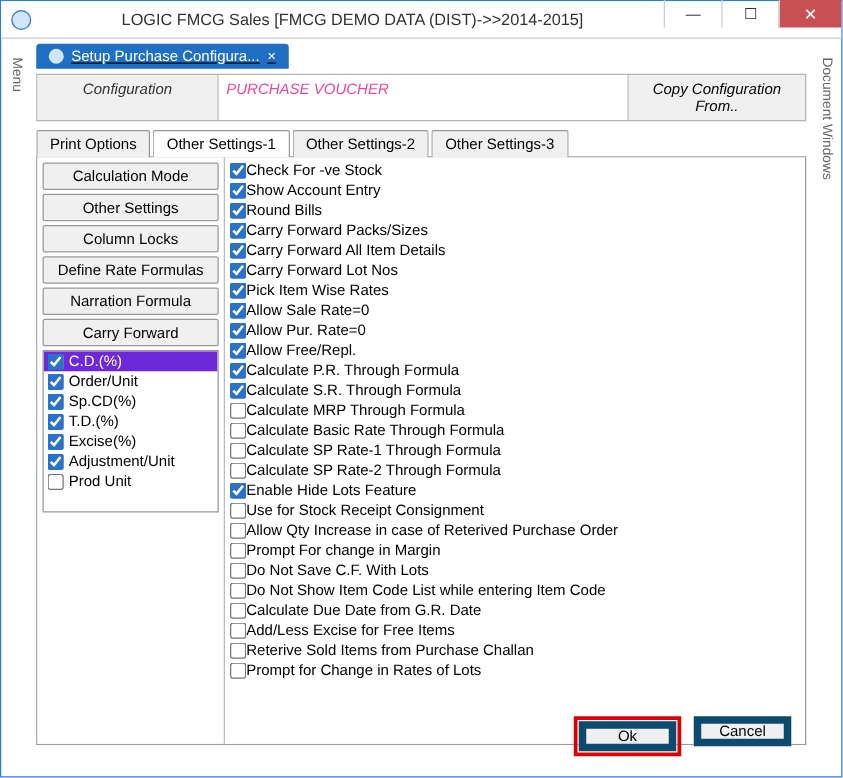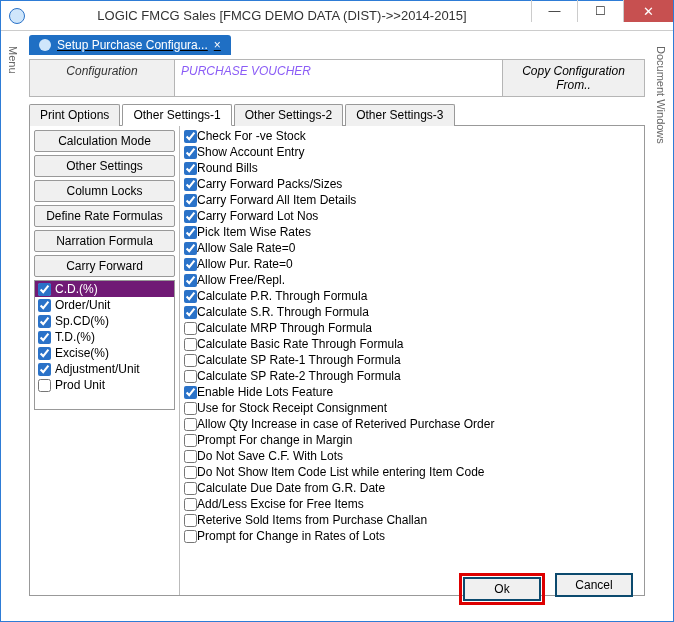--- a/index.html
+++ b/index.html
@@ -17,37 +17,37 @@
   .sidebar-word { position:absolute; left:6px; top:45px; writing-mode:vertical-rl; font-size:11px; color:#666; }
   .sidebar-word.right { right:6px; left:auto; top:45px; }
   .body-area { position:absolute; left:28px; right:28px; top:32px; bottom:4px; }
   .doc-tab { display:flex; align-items:center; height:24px;text-decoration:underline; }
   .doc-tab .tab { background:#1f6fc4; color:#fff; padding:3px 10px; border-radius:3px 3px 0 0; display:flex; align-items:center; gap:6px;}
   .doc-tab .tab .appic { width:12px;height:12px;background:#cfe6fb;border-radius:50%;display:inline-block;}
   .doc-tab .tab .closei { cursor:pointer; }
   .config-row { display:flex; border:1px solid #b5b5b5; margin-top:2px; background:#f4f4f4;font-style:italic;}
   .config-row > div { padding:4px 6px; border-right:1px solid #b5b5b5; }
   .config-row .lbl { width:145px; text-align:center; color:#333; background:#f0f0f0;}
-  .config-row .val { flex:1; background:#fff; color:#8b5cf6; }
+  .config-row .val { flex:1; background:#fff; color:#ec4899; }
   .config-row .btn { width:141px; text-align:center; background:#f0f0f0; cursor:pointer; border-right:none;}
   .tabs-row { display:flex; margin-top:6px; border-bottom:1px solid #999; }
   .tabs-row .tab { padding:3px 10px; border:1px solid #999; border-bottom:none; margin-right:2px; background:#f0f0f0; border-radius:2px 2px 0 0; cursor:pointer; position:relative; top:1px;}
   .tabs-row .tab.active { background:#fff; border-bottom:1px solid #fff;}
   .main-columns { display:flex; border:1px solid #999; border-top:none; height:470px;}
   .left-col { width:150px; border-right:1px solid #bbb; padding:4px; background:#fff;}
   .panel-btn { width:100%; border:1px solid #999; padding:3px 2px; margin-bottom:3px; background:#f0f0f0; text-align:center; cursor:pointer; border-radius:2px;}
   .carry-list { border:1px solid #999; height:130px; margin-top:2px; overflow:hidden;}
   .carry-list .item { display:flex; align-items:center; gap:4px; padding:1px 3px; }
-  .carry-list .item.selected { background:#701a75; color:#fff; }
+  .carry-list .item.selected { background:#6d28d9; color:#fff; }
   .right-col { flex:1; position:relative; background:#fff; }
   .check-scroll { position:absolute; inset:0; overflow-y:scroll; overflow-x:scroll; padding:2px 4px 2px 4px;}
   .check-row { display:flex; align-items:center; gap:0; padding:1px 0; white-space:nowrap;}
   input[type=checkbox] { width:13px; height:13px; margin:0; accent-color:#2a72c8;}
   .footer { position:absolute; right:12px; bottom:12px; display:flex; gap:10px; }
-  .footer .fbtn { width:78px; height:24px; border:2px solid #0c4a6e; background:#f0f0f0; display:flex; align-items:center; justify-content:center; cursor:pointer;}
+  .footer .fbtn { width:78px; height:24px; border:6px solid #0c4a6e; background:#f0f0f0; display:flex; align-items:center; justify-content:center; cursor:pointer;}
   .footer .ok-wrap { border:3px solid #d00; padding:1px;}
 </style>
 </head>
 <body>
 
 <div class="window">
   <div class="titlebar-white">
     <span class="app-icon"></span>
     <div class="title-text">LOGIC FMCG Sales  [FMCG DEMO DATA (DIST)-&gt;&gt;2014-2015]</div>
     <div class="win-controls">

